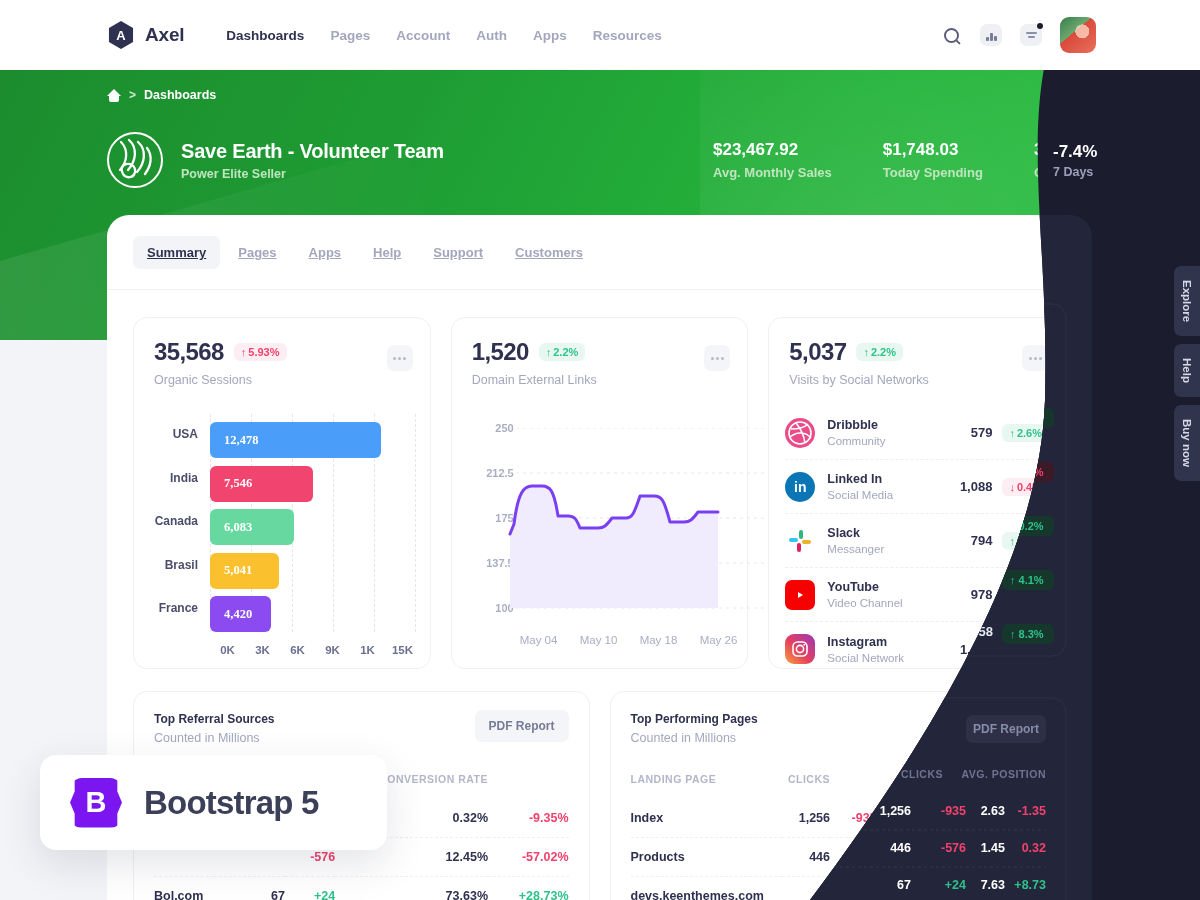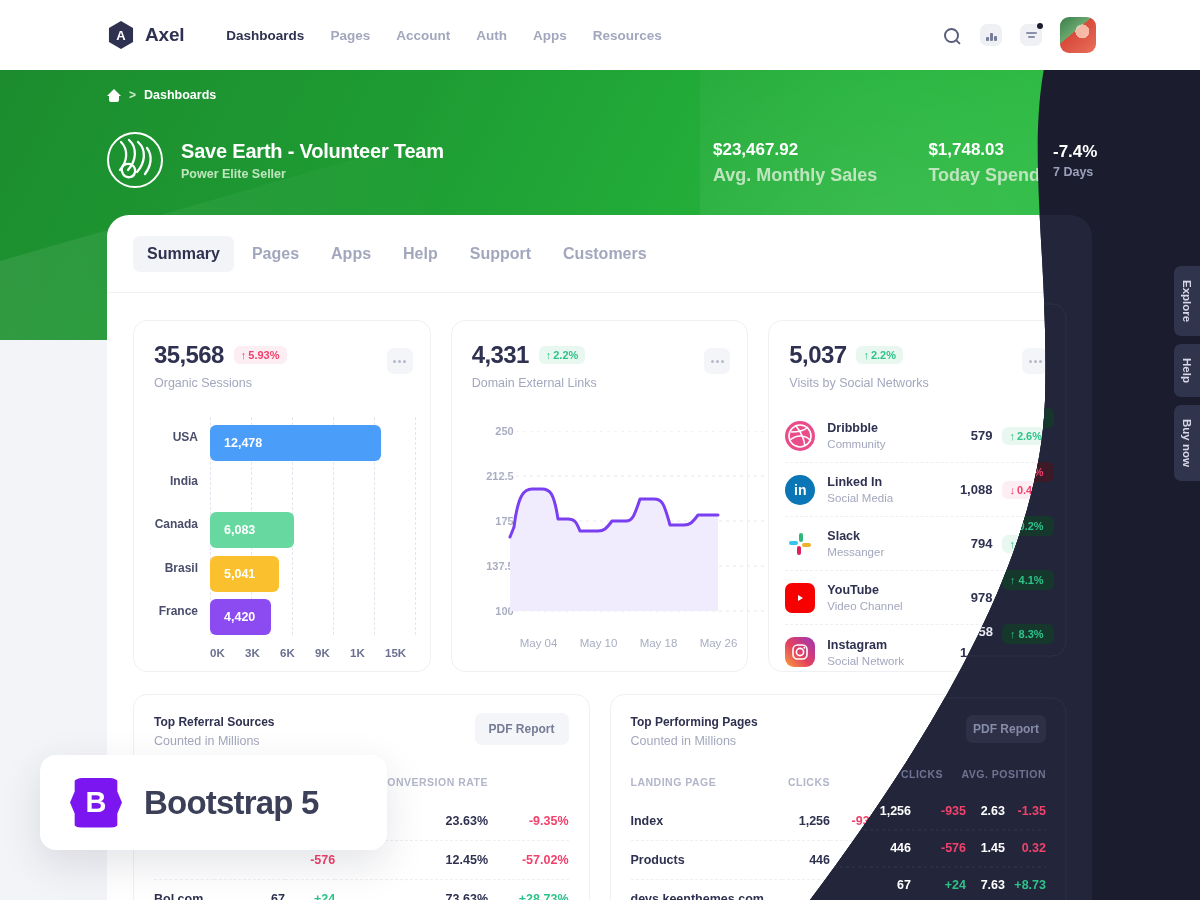--- a/index.html
+++ b/index.html
@@ -62,59 +62,59 @@
   .crumb-txt { color:#ffffff; font-size:12.5px; font-weight:bold;}
 
   .hero-row { position:absolute; left:107px; top:132px; display:flex; align-items:center; gap:18px; z-index:12;}
   .globe { width:56px; height:56px; border-radius:50%; border:2.5px solid #fff; position:relative; overflow:hidden;}
   .globe svg { position:absolute; left:-2px; top:-2px; }
   .hero-title { font-size:20px; font-weight:bold; color:#fff; letter-spacing:-.2px;}
   .hero-sub { font-size:12.5px; font-weight:bold; color:#bfe5bf; margin-top:4px;}
 
   .hero-stats { position:absolute; top:140px; left:713px; display:flex; gap:51px; z-index:12;}
   .hstat-v { font-size:17px; font-weight:bold; color:#fff; white-space:nowrap;}
-  .hstat-l { font-size:18px; font-weight:bold; color:#bfe5bf; margin-top:5px; white-space:nowrap;}
+  .hstat-l { font-size:13px; font-weight:bold; color:#bfe5bf; margin-top:5px; white-space:nowrap;}
 
   
   .darkwrap{ position:absolute; inset:0; z-index:20; pointer-events:none; }
 
   
   .maincard {
     position:absolute; left:107px; top:215px; width:985px; height:760px;
     background:#fff; border-radius:22px; z-index:10; overflow:hidden;
   }
   .tabs { display:flex; align-items:center; gap:4px; padding:21px 26px 0 26px; }
-  .tab { font-size:16px; font-weight:bold; color:#a3a7bd; padding:9px 14px; border-radius:7px; cursor:pointer;}
+  .tab { font-size:13px; font-weight:bold; color:#a3a7bd; padding:9px 14px; border-radius:7px; cursor:pointer;text-decoration:underline;}
   .tab.active { color:#2f3150; background:#f3f4f7; }
   .tabs-sep { height:1px; background:#f1f2f6; margin-top:20px; }
 
   .cards-row { display:flex; gap:20px; padding:27px 26px 0 26px; }
   .mcard { flex:1; border:1px solid #eef0f4; border-radius:14px; height:352px; position:relative; }
   .mcard-head { padding:20px 20px 0 20px; }
   .big-line { display:flex; align-items:center; gap:10px; }
   .bignum { font-size:24px; font-weight:bold; color:#2f3150; letter-spacing:-.6px; }
   .badge { font-size:11px; font-weight:bold; padding:3px 7px; border-radius:6px; display:flex; align-items:center; gap:2px;}
   .badge.up { color:#2ec28b; background:#e8f8f1; }
   .badge.down { color:#f1416c; background:#fceef2; }
   .sublabel { font-size:12.5px; color:#a3a7bd; margin-top:7px;}
   .dots-btn { position:absolute; right:17px; top:27px; width:26px; height:26px; border-radius:7px;
               background:#f4f5f8; display:flex; align-items:center; justify-content:center; gap:2px; cursor:pointer;}
   .dots-btn i { width:3px; height:3px; border-radius:50%; background:#b5b9cc; display:block;}
 
   
   .barchart { position:absolute; left:14px; top:98px; right:14px; bottom:14px; }
   .barrow { display:flex; align-items:center; height:36px; margin-bottom:7.5px;}
   .barlabel { width:62px; text-align:right; padding-right:12px; font-size:12px; font-weight:bold; color:#4a4e6b;}
-  .barzone { position:relative; flex:1; height:24px;}
+  .barzone { position:relative; flex:1; height:24px;font-family:Liberation Serif, serif;}
   .bar { position:absolute; left:0; top:0; height:36px; border-radius:6px; display:flex; align-items:center; padding-left:14px;
          color:#fff; font-size:12.5px; font-weight:bold;}
   .gridlines { position:absolute; left:76px; right:14px; top:96px; height:218px; display:flex; justify-content:space-between; }
   .gridlines span { width:1px; border-left:1px dashed #e3e6ee;}
   .xaxis { position:absolute; left:76px; right:0px; bottom:12px; display:flex; }
-  .xaxis span { font-size:11.5px; font-weight:bold; color:#6b7090; width:35px; }
+  .xaxis span { font-size:11.5px; font-weight:bold; color:#6b7090; width:35px; text-align:center; }
 
   
   .linewrap { position:absolute; left:0; top:92px; right:0; bottom:0; }
   .ylabels { position:absolute; left:18px; top:18px; height:178px; width:44px; }
   .ylabels span { position:absolute; right:0; font-size:11px; font-weight:bold; color:#a9adc2; transform:translateY(-50%);}
   .xlabels { position:absolute; left:68px; right:10px; bottom:22px; display:flex; justify-content:space-between;}
   .xlabels span { font-size:11.5px; color:#a9adc2; }
 
   
   .slist { position:absolute; left:16px; right:16px; top:88px; }
@@ -285,20 +285,23 @@
 
         <div class="barchart">
           <div class="barrow">
             <div class="barlabel">USA</div>
             <div class="barzone">
                 <div class="bar" style="width:83.2%;background:#4a9df8">12,478</div>
               </div>
           </div>
           <div class="barrow">
             <div class="barlabel">India</div>
+            <div class="barzone">
+                <div class="bar" style="width:50.3%;background:#f1456f">7,546</div>
+              </div>
           </div>
           <div class="barrow">
             <div class="barlabel">Canada</div>
             <div class="barzone">
                 <div class="bar" style="width:40.6%;background:#67d9a0">6,083</div>
               </div>
           </div>
           <div class="barrow">
             <div class="barlabel">Brasil</div>
             <div class="barzone">
@@ -319,21 +322,21 @@
           <span>6K</span>
           <span>9K</span>
           <span>1K</span>
           <span>15K</span>
         </div>
       </div>
 
       <div class="mcard">
         <div class="mcard-head">
           <div class="big-line">
-            <span class="bignum">4,331</span>
+            <span class="bignum">1,520</span>
             <span class="badge up">
               <span>↑</span>
               <span>2.2%</span>
             </span>
           </div>
           <div class="sublabel">Domain External Links</div>
         </div>
         <div class="dots-btn">
             <i></i>
             <i></i>
@@ -494,21 +497,21 @@
             <th class="pad"></th>
             <th class="pad">CONVERSION RATE</th>
             <th class="pad"></th>
           </tr>
             </thead>
           <tbody>
             <tr>
               <td class="l"></td>
               <td></td>
               <td class="neg pad">-935</td>
-              <td class="pad">23.63%</td>
+              <td class="pad">0.32%</td>
               <td class="neg pad">-9.35%</td>
             </tr>
             <tr>
               <td class="l"></td>
               <td></td>
               <td class="neg pad">-576</td>
               <td class="pad">12.45%</td>
               <td class="neg pad">-57.02%</td>
             </tr>
             <tr>

